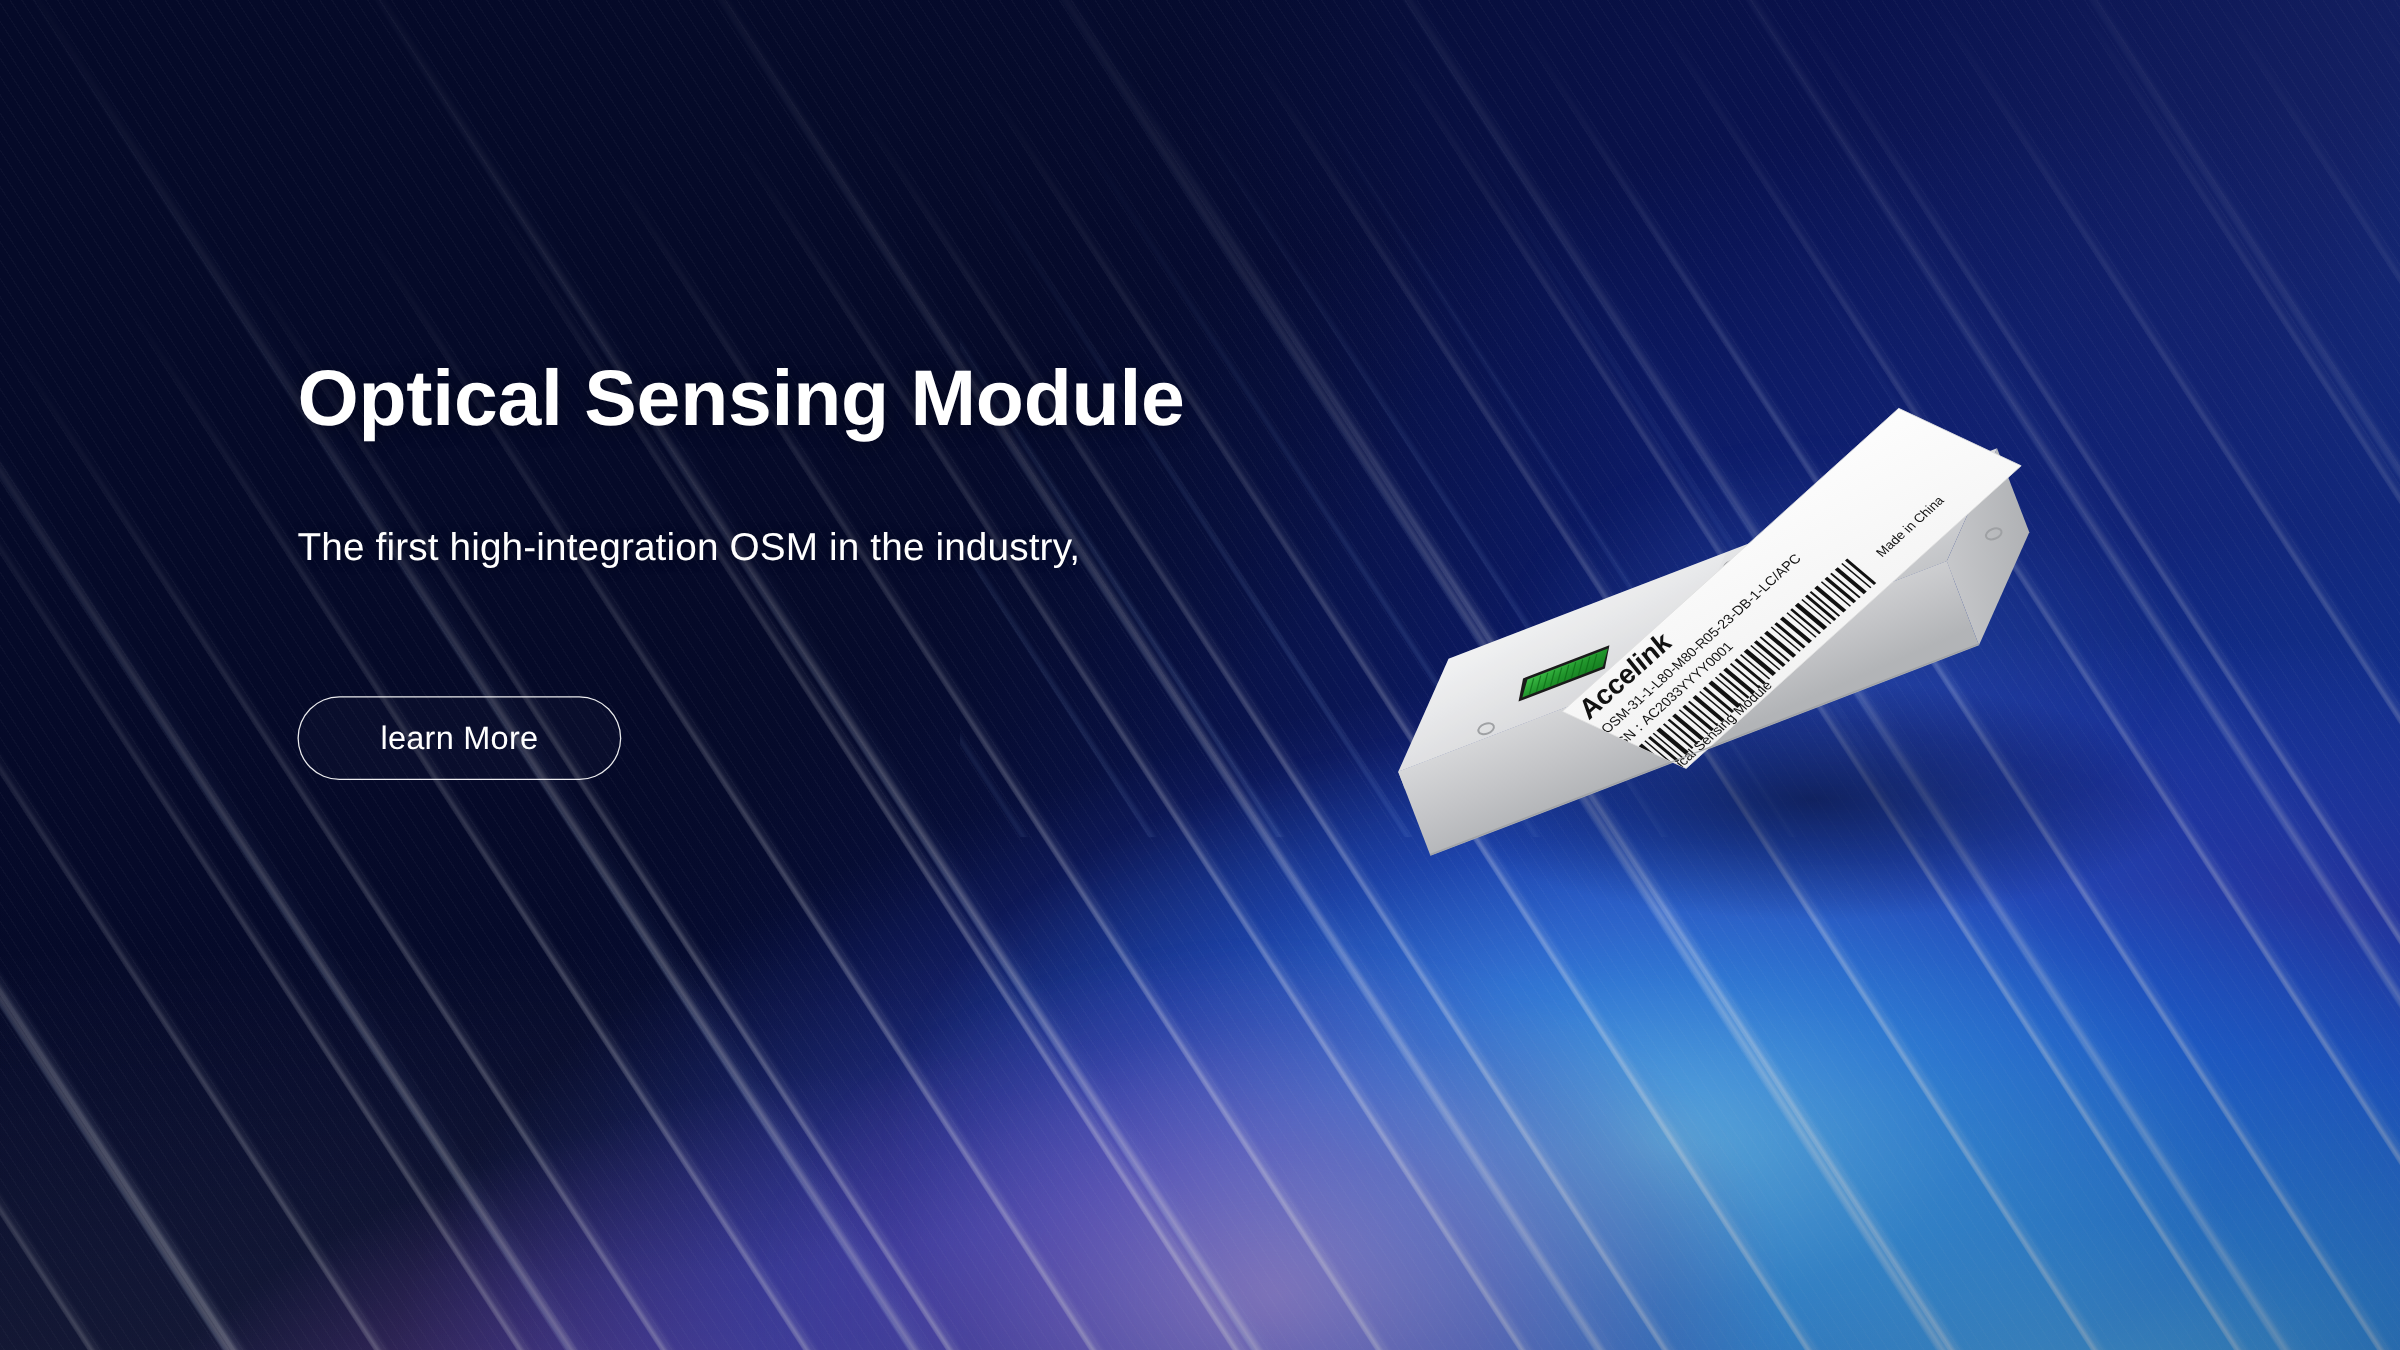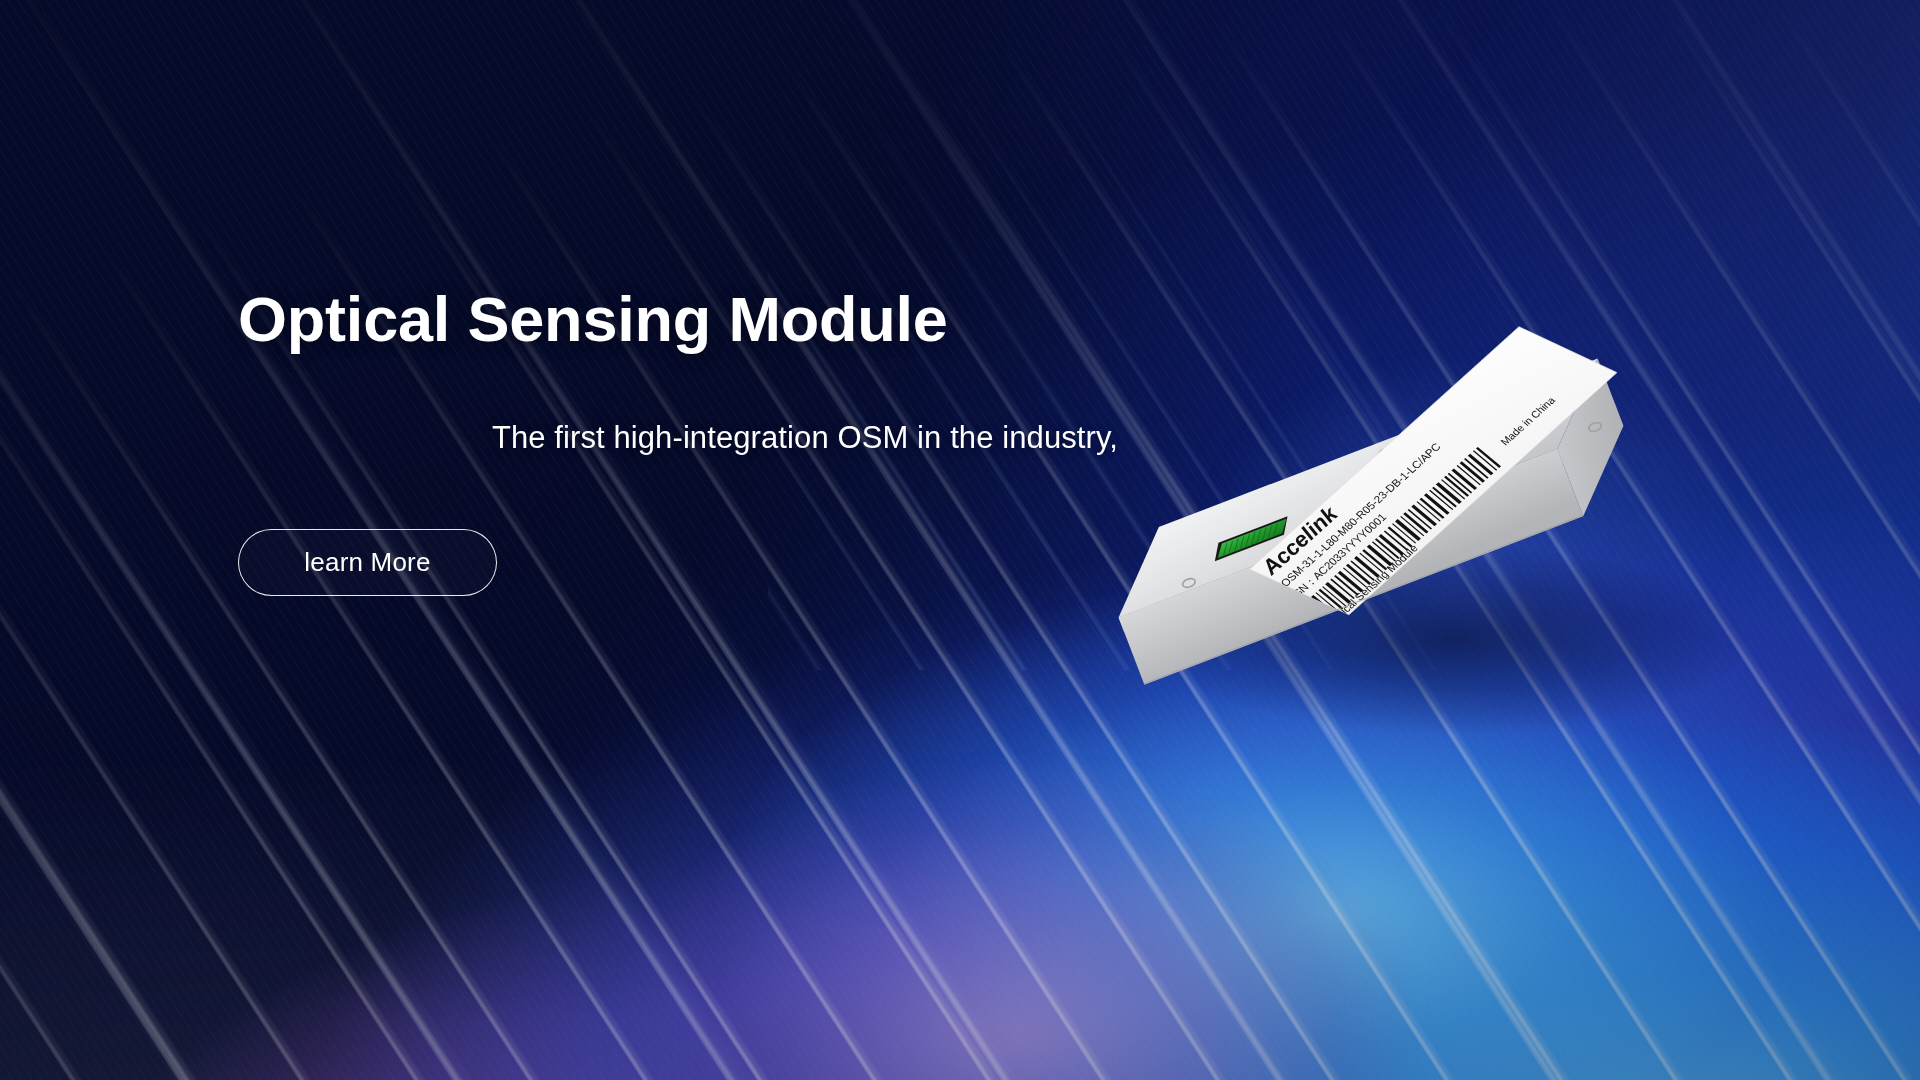--- a/index.html
+++ b/index.html
@@ -106,24 +106,23 @@
   .headline{
     font-size:63px; font-weight:bold; color:#ffffff; letter-spacing:-0.2px;
     line-height:1.05; white-space:nowrap;
     text-shadow:0 2px 16px rgba(0,0,0,.35);
   }
   .sub{ margin-top:56px; }
   .sub-line{
     font-size:31px; color:#ffffff; line-height:1.95; font-weight:400;
     letter-spacing:.1px; white-space:nowrap;
     text-shadow:0 1px 10px rgba(0,0,0,.35);
-    text-align:right;
   }
   .cta{
-    margin-top:60px; display:inline-flex; align-items:center; justify-content:center;
+    margin-top:88px; display:inline-flex; align-items:center; justify-content:center;
     width:259px; height:67px; border:1.6px solid rgba(255,255,255,0.92);
     border-radius:34px; color:#ffffff; font-size:26px; font-weight:400;
     background:rgba(255,255,255,0.02); cursor:pointer; letter-spacing:.2px;
   }
 
   
   .product{
     position:absolute; left:1100px; top:240px; width:760px; height:520px;
     z-index:15; perspective:2200px;
   }

